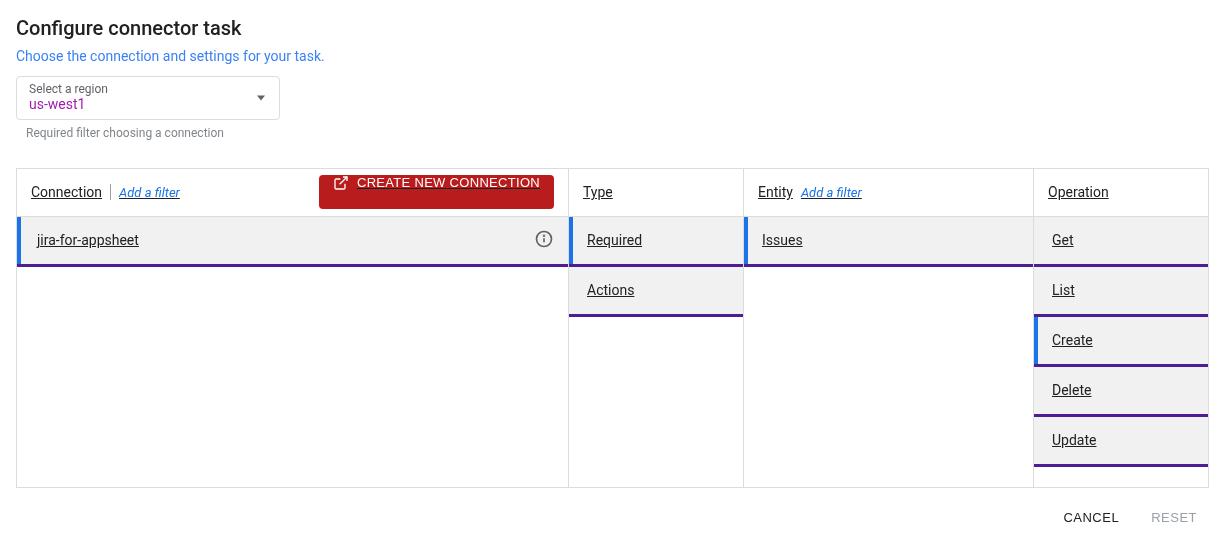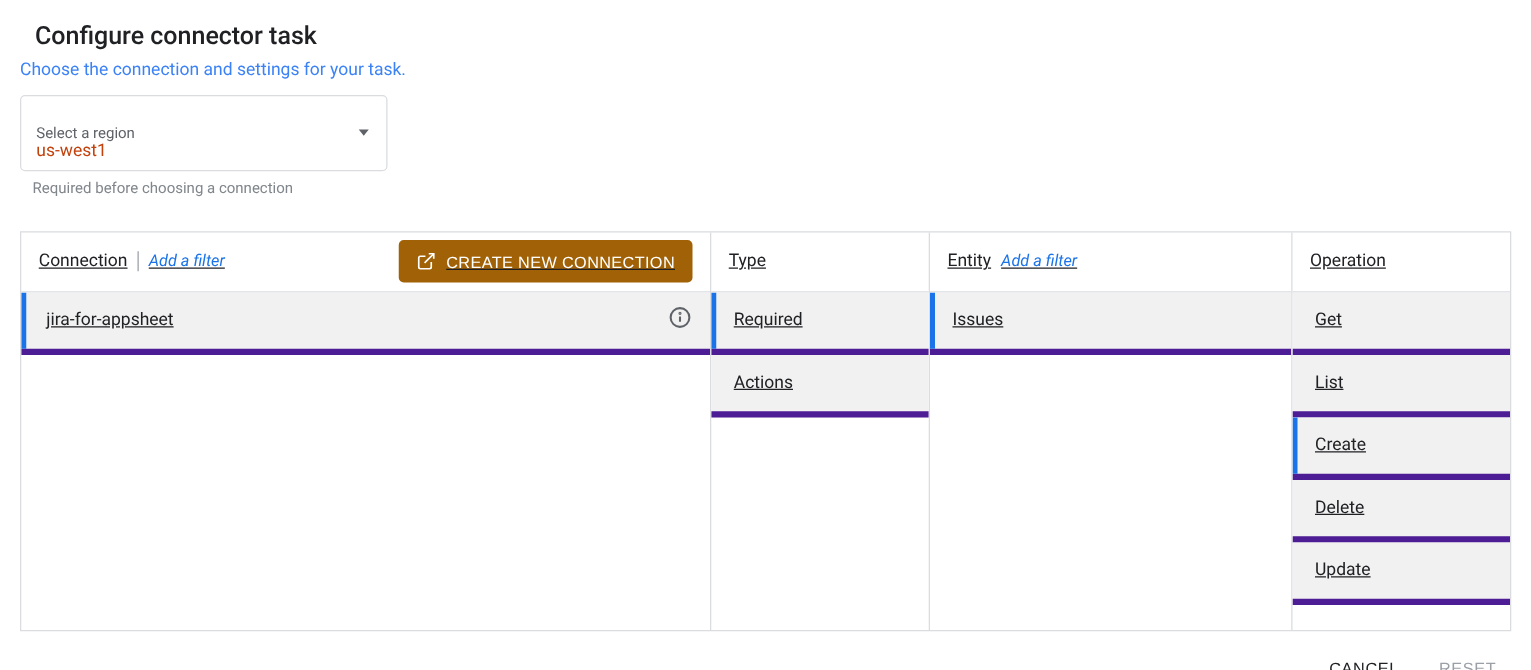--- a/index.html
+++ b/index.html
@@ -11,45 +11,45 @@
     color: #202124;
     background: #fff;
   }
   .container {
     padding: 16px;
     width: 1225px;
   }
   h2.page-title {
     font-size: 20px;
     font-weight: 500;
-    margin: 0 0 8px 12px;
+    margin: 0 0 8px 0;
     color: #202124;
   }
   .page-subtitle {
     font-size: 14px;
     color: #3b82f6;
     margin: 0 0 12px 0;
   }
   .region-select {
     position: relative;
-    width: 294px;
+    width: 264px;
     border: 1px solid #dadce0;
     border-radius: 4px;
-    padding: 23px 12px 6px 12px;
+    padding: 6px 12px 6px 12px;
     cursor: pointer;
     background: #fff;
   }
   .region-label {
     font-size: 12px;
     color: #5f6368;
     line-height: 1.1;
   }
   .region-value {
     font-size: 14px;
-    color: #c2410c;
+    color: #a21caf;
     line-height: 1.2;
   }
   .region-caret {
     position: absolute;
     right: 14px;
     top: 50%;
     transform: translateY(-50%);
     width: 0; height: 0;
     border-left: 4px solid transparent;
     border-right: 4px solid transparent;
@@ -102,23 +102,23 @@
   }
   .filter-sep {
     width: 1px;
     height: 16px;
     background: #9aa0a6;
     display: inline-block;
   }
   .spacer { flex: 1; }
   .create-btn {
     display: inline-flex;
-    align-items: center;
+    align-items: flex-start;
     gap: 8px;
-    background: #a16207;
+    background: #b91c1c;
     color: #fff;
     border: none;
     border-radius: 4px;
     font-size: 13px;
     font-weight: 500;
     letter-spacing: 0.3px;
     padding: 0 14px;
     height: 34px;
     cursor: pointer;
   }
@@ -128,21 +128,21 @@
     flex: 1;
     overflow: auto;
   }
   .row {
     position: relative;
     display: flex;
     align-items: center;
     height: 50px;
     padding: 0 14px;
     background: #f1f1f1;
-    border-bottom: 5px solid #4c1d95;
+    border-bottom: 3px solid #4c1d95;
     cursor: pointer;
     font-size: 14px;
     color: #202124;
   }
   .row.selected::before {
     content: "";
     position: absolute;
     left: 0; top: 0; bottom: 0;
     width: 4px;
     background: #1a73e8;
@@ -178,21 +178,21 @@
 <div class="container">
 
   <h2 class="page-title">Configure connector task</h2>
   <p class="page-subtitle">Choose the connection and settings for your task.</p>
 
   <div class="region-select">
     <div class="region-label">Select a region</div>
     <div class="region-value">us-west1</div>
     <span class="region-caret"></span>
   </div>
-  <div class="region-hint">Required before choosing a connection</div>
+  <div class="region-hint">Required filter choosing a connection</div>
 
   <div class="panel">
 
     <div class="col connection">
       <div class="col-header">
         <span class="title">Connection</span>
         <span class="filter-sep"></span>
         <span class="filter-link">Add a filter</span>
         <span class="spacer"></span>
         <button class="create-btn">

